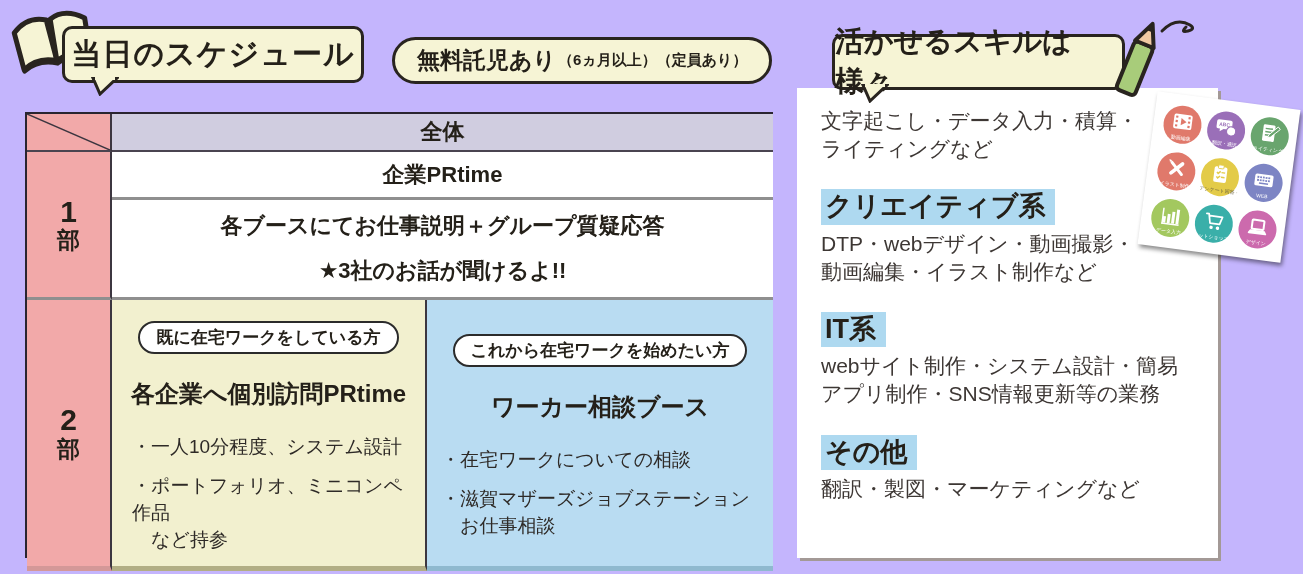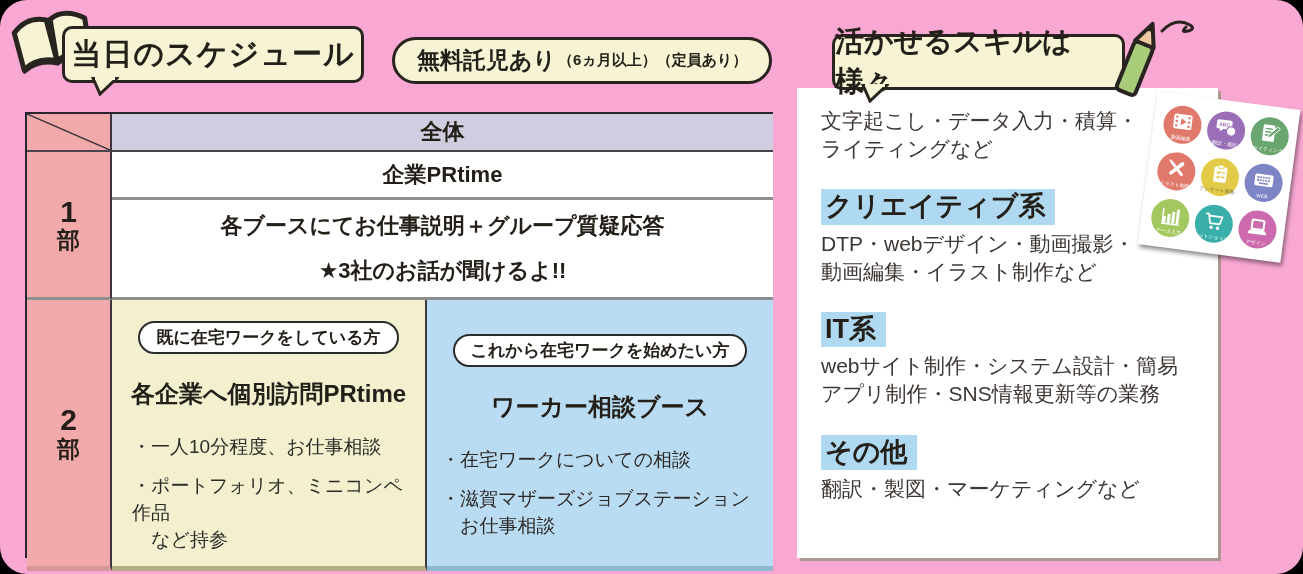--- a/index.html
+++ b/index.html
@@ -1,18 +1,18 @@
 <!DOCTYPE html>
 <html><head>
 <meta charset="utf-8">
 <style>
   * { margin:0; padding:0; box-sizing:border-box; }
   html,body { background:#000; }
   body { font-family:"Liberation Sans","DejaVu Sans",sans-serif; color:#242019; }
-  .stage { position:relative; width:1303px; height:574px; background:#f9a8d4; overflow:hidden;border-radius:27px; }
+  .stage { position:relative; width:1303px; height:574px; background:#c4b5fd; overflow:hidden; }
 
   
   .bubble { position:absolute; background:#f6f4d5; border:3px solid #29241f; border-radius:10px;
             display:flex; align-items:center; justify-content:center; font-weight:bold; }
   .bubble .tail { position:absolute; left:26px; bottom:-16px; width:28px; height:19px; }
   #sched-bubble { left:62px; top:26px; width:302px; height:57px; font-size:30px; letter-spacing:1px; }
   #skill-bubble { left:832px; top:34px; width:293px; height:56px; font-size:29px; }
 
   
   .badge { position:absolute; left:392px; top:37px; height:47px; padding:0 22px; background:#f6f4d5;
@@ -123,21 +123,21 @@
       <div class="part-label">
         <span class="num">2</span>
         <span class="unit">部</span>
       </div>
     </div>
 
     <div class="cell cell-cream p2col">
       <div class="pill">既に在宅ワークをしている方</div>
       <div class="p2head">各企業へ個別訪問PRtime</div>
       <div class="p2bullets">
-        <div>・一人10分程度、お仕事相談</div>
+        <div>・一人10分程度、システム設計</div>
         <div>・ポートフォリオ、ミニコンペ作品
 　など持参</div>
       </div>
     </div>
 
     <div class="cell cell-blue p2col">
       <div class="pill">これから在宅ワークを始めたい方</div>
       <div class="p2head">ワーカー相談ブース</div>
       <div class="p2bullets">
         <div>・在宅ワークについての相談</div>

